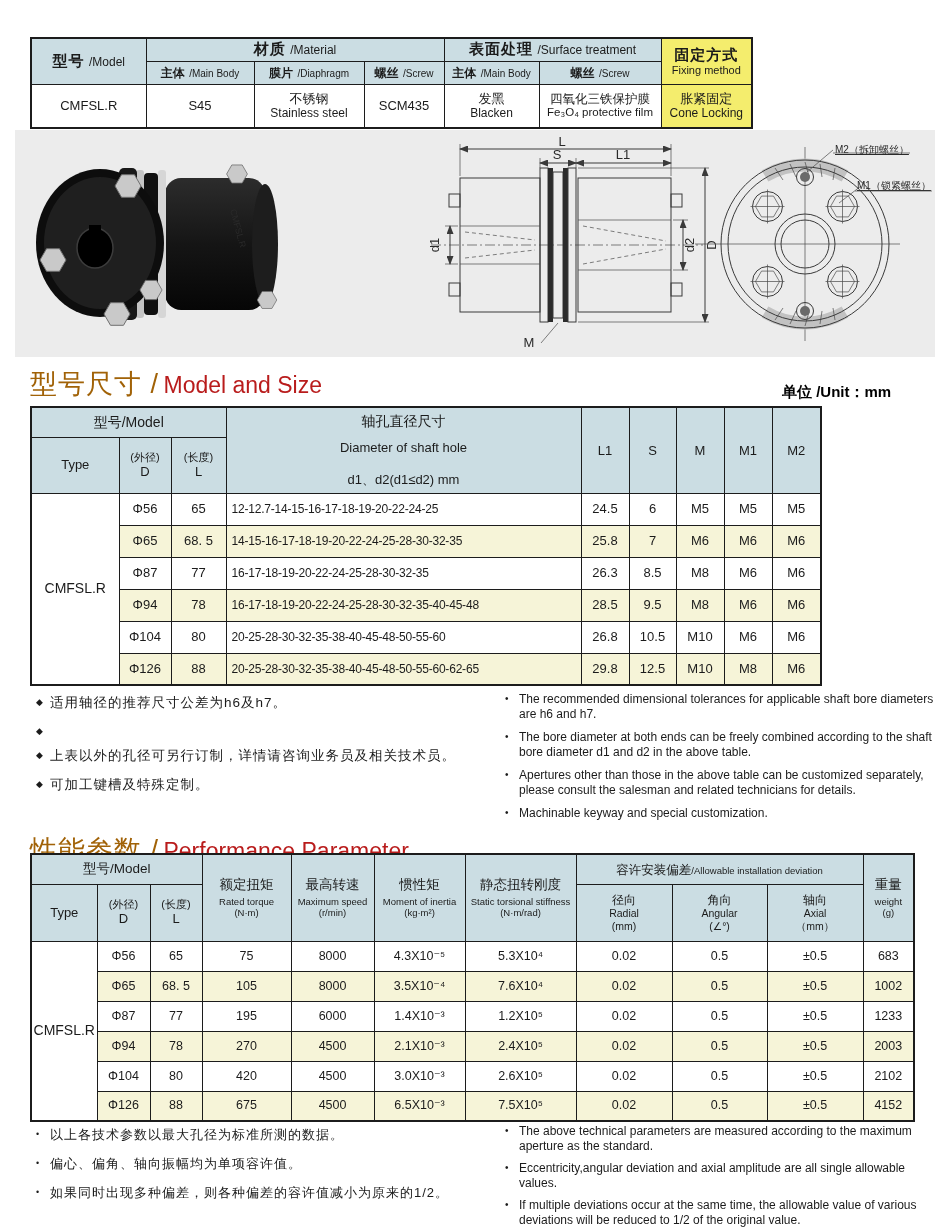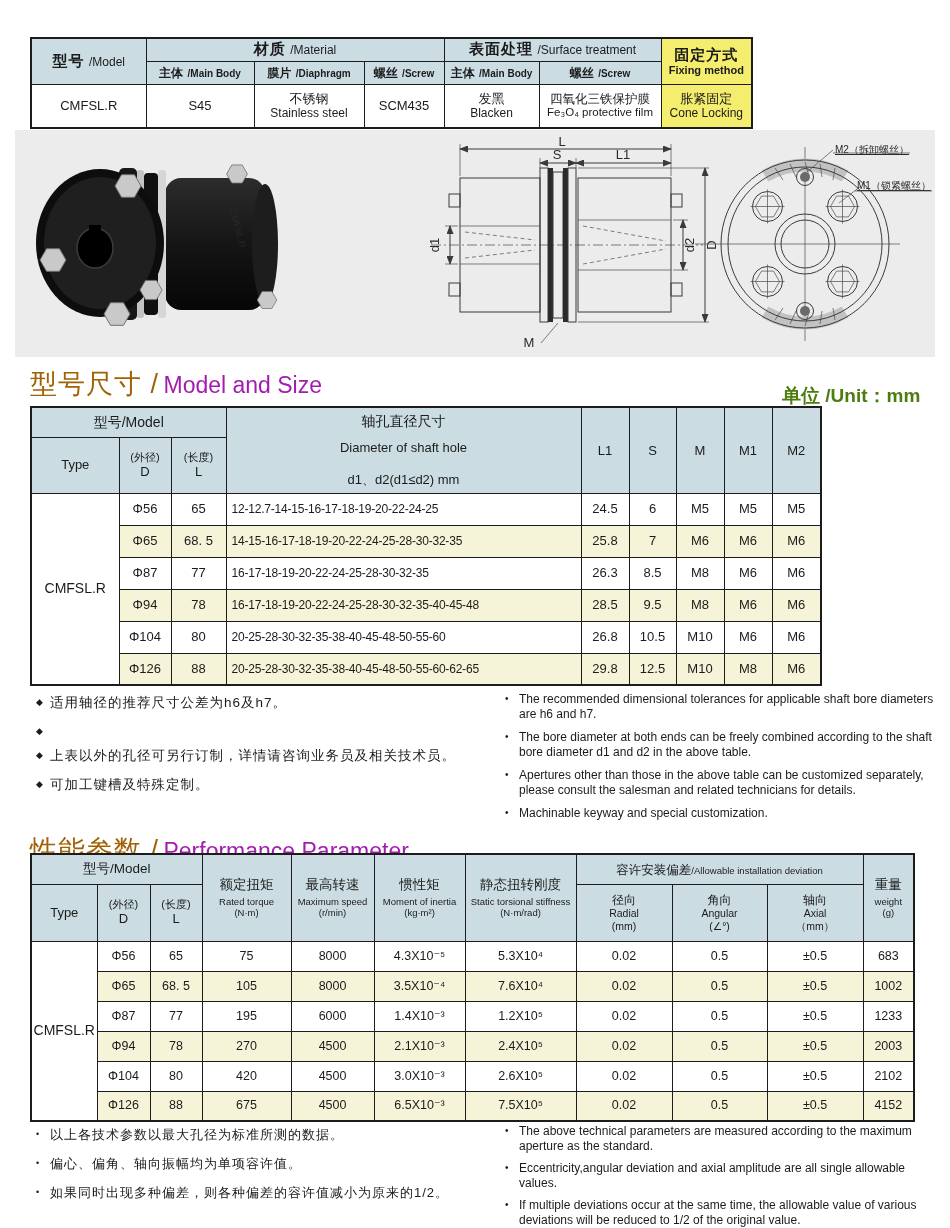--- a/index.html
+++ b/index.html
@@ -15,38 +15,38 @@
   .hdrbg { background: #cbdde3; }
   .yellow { background: #f4ed6d; }
   .hl td { background: #f6f4d8; }
   .whitecell { background: #ffffff !important; }
 
   
   .spec-table { position: absolute; left: 30px; top: 37px; width: 721px; }
   .spec-table .cn1 { font-size: 15px; font-weight: bold; letter-spacing: 1px; }
   .spec-table .en1 { font-size: 12px; font-weight: normal; }
   .spec-table .cn2 { font-size: 12px; font-weight: bold; }
-  .spec-table .en2 { font-size: 10px; font-weight: bold; }
+  .spec-table .en2 { font-size: 10px; font-weight: normal; }
   .spec-table .dcn { font-size: 13px; }
   .spec-table .den { font-size: 12px; }
   .spec-table td.data { font-size: 13px; }
 
   
   .band { position: absolute; left: 15px; top: 130px; width: 920px; height: 227px; background: #ececec; overflow: hidden; }
   .band svg text { font-family: "Liberation Sans", "DejaVu Sans", sans-serif; fill: #2a2a2a; }
   .dim { stroke: #3a3a3a; stroke-width: 1; fill: none; }
   .thin { stroke: #4a4a4a; stroke-width: 0.7; fill: none; }
   .dlabel { font-size: 13px; }
   .dnote { font-size: 10px; }
 
   
   .sec-title { position: absolute; left: 30px; white-space: nowrap; }
   .sec-title .cn { font-size: 27px; color: #a16207; letter-spacing: 1px; }
-  .sec-title .en { font-size: 23px; color: #a21caf; }
-  .unit-label { position: absolute; left: 782px; top: 383px; font-size: 19px; font-weight: bold; color: #4d7c0f; }
+  .sec-title .en { font-size: 23px; color: #b91c1c; }
+  .unit-label { position: absolute; left: 782px; top: 383px; font-size: 15px; font-weight: bold; color: #000000; }
 
   
   .size-table { position: absolute; left: 30px; top: 406px; width: 790px; }
   .size-table th { font-weight: normal; }
   .size-table .h-cn { font-size: 14px; }
   .size-table .h-en { font-size: 13px; }
   .size-table .h-sm { font-size: 11px; }
   .size-table td { font-size: 13px; }
   .size-table td.bores { text-align: left; padding-left: 5px; font-size: 12px; letter-spacing: -0.2px; }
   .size-table .typecell { font-size: 14px; }

